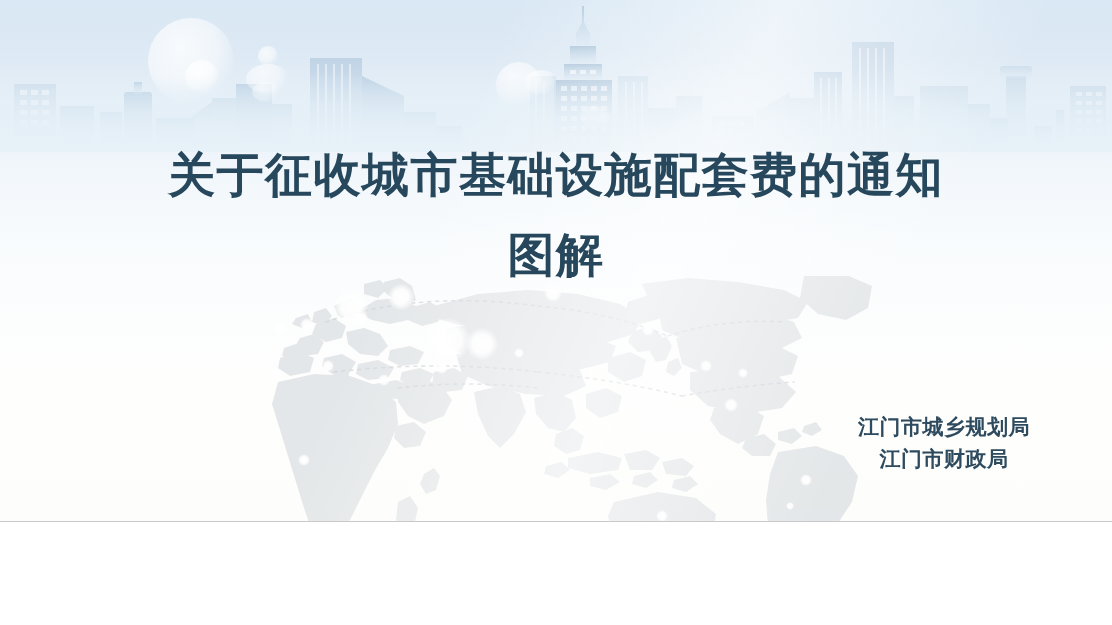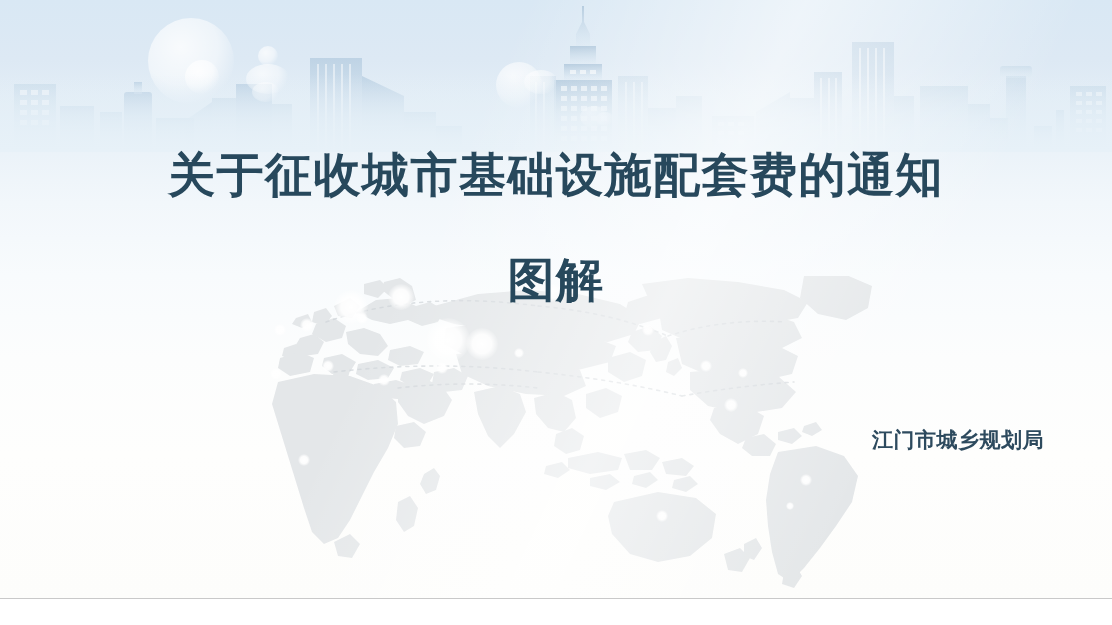--- a/index.html
+++ b/index.html
@@ -6,21 +6,21 @@
 
   html, body {
     width:1112px; height:625px;
     background:#ffffff;
     font-family:"Liberation Sans", sans-serif;
     overflow:hidden;
   }
 
   #slide {
     position:relative;
-    width:1112px; height:599px;
+    width:1112px; height:522px;
     overflow:hidden;
     border-bottom:1px solid #c9c9c9;
     background:
       linear-gradient(180deg,
         #d9e8f4 0%,
         #dde9f4 10%,
         #e8f1f8 22%,
         #f2f7fb 34%,
         #f8fbfd 46%,
         #fcfdfd 60%,
@@ -84,28 +84,28 @@
     pointer-events:none;
   }
   .title-line1, .title-line2 {
     color:#27485c;
     font-family:"DejaVu Sans", "Liberation Sans", sans-serif;
     font-weight:bold;
     letter-spacing:1.5px;
     white-space:nowrap;
   }
   .title-line1 { font-size:47px; line-height:62px; }
-  .title-line2 { font-size:47px; line-height:62px; margin-top:43px; }
+  .title-line2 { font-size:47px; line-height:62px; margin-top:18px; }
 
   
   .sign-block {
     position:absolute;
-    right:68px; top:424px;
+    right:68px; top:411px;
     width:200px;
-    text-align:right;
+    text-align:center;
   }
   .sign-line {
     color:#2d4a5e;
     font-family:"DejaVu Sans", "Liberation Sans", sans-serif;
     font-weight:bold;
     font-size:21px;
     line-height:32px;
     letter-spacing:.5px;
     white-space:nowrap;
   }
@@ -431,15 +431,16 @@
 
   <div class="sheen"></div>
 
   <div class="title-block">
     <div class="title-line1">关于征收城市基础设施配套费的通知</div>
     <div class="title-line2">图解</div>
   </div>
 
   <div class="sign-block">
     <div class="sign-line">江门市城乡规划局</div>
+    <div class="sign-line">江门市财政局</div>
   </div>
 
 </div>
 
 </body></html>

